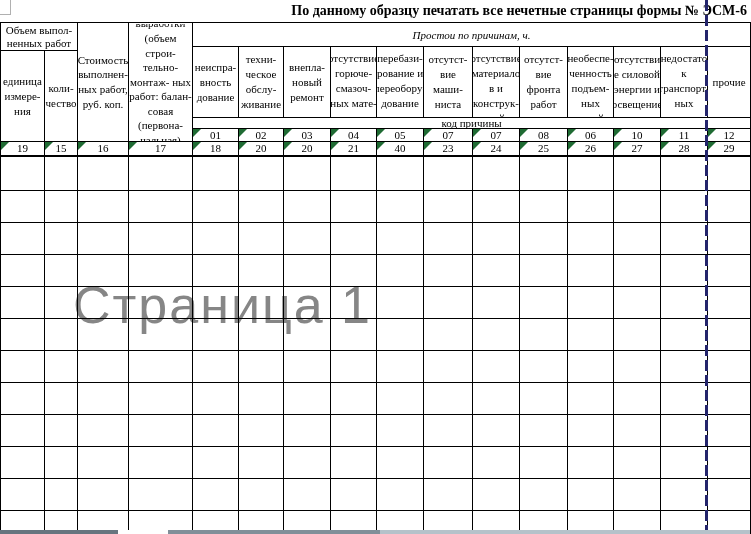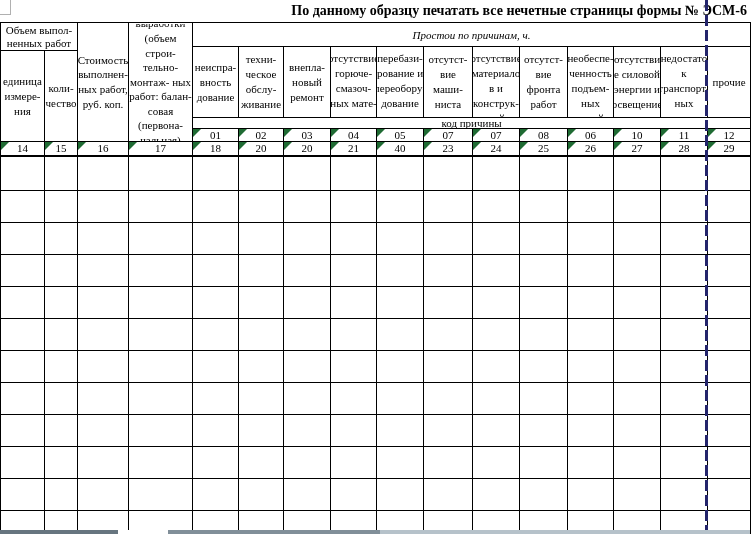--- a/index.html
+++ b/index.html
@@ -56,20 +56,21 @@
 </style>
 </head>
 <body>
 
 <div class="screen" style="--tri: #1f6b33; --break: #23246b; --wm: #868686;">
 
   <div class="corner-sliver"></div>
 
   <div class="title">По данному образцу печатать все нечетные страницы формы № ЭСМ-6</div>
 
+  <div class="watermark">Страница 1</div>
 
   <table class="form">
     <colgroup id="cols">
         <col style="width: 44px;">
         <col style="width: 33px;">
         <col style="width: 51px;">
         <col style="width: 64px;">
         <col style="width: 46px;">
         <col style="width: 45px;">
         <col style="width: 47px;">
@@ -275,21 +276,21 @@
             <span>11</span>
           </td>
           <td class="num-cell">
             <span class="tri" style="white-space: normal;"></span>
             <span>12</span>
           </td>
         </tr>
       <tr class="r6" id="numbers-row">
           <td class="num-cell">
             <span class="tri" style="white-space: normal;"></span>
-            <span>14</span>
+            <span>19</span>
           </td>
           <td class="num-cell">
             <span class="tri" style="white-space: normal;"></span>
             <span>15</span>
           </td>
           <td class="num-cell">
             <span class="tri" style="white-space: normal;"></span>
             <span>16</span>
           </td>
           <td class="num-cell">

